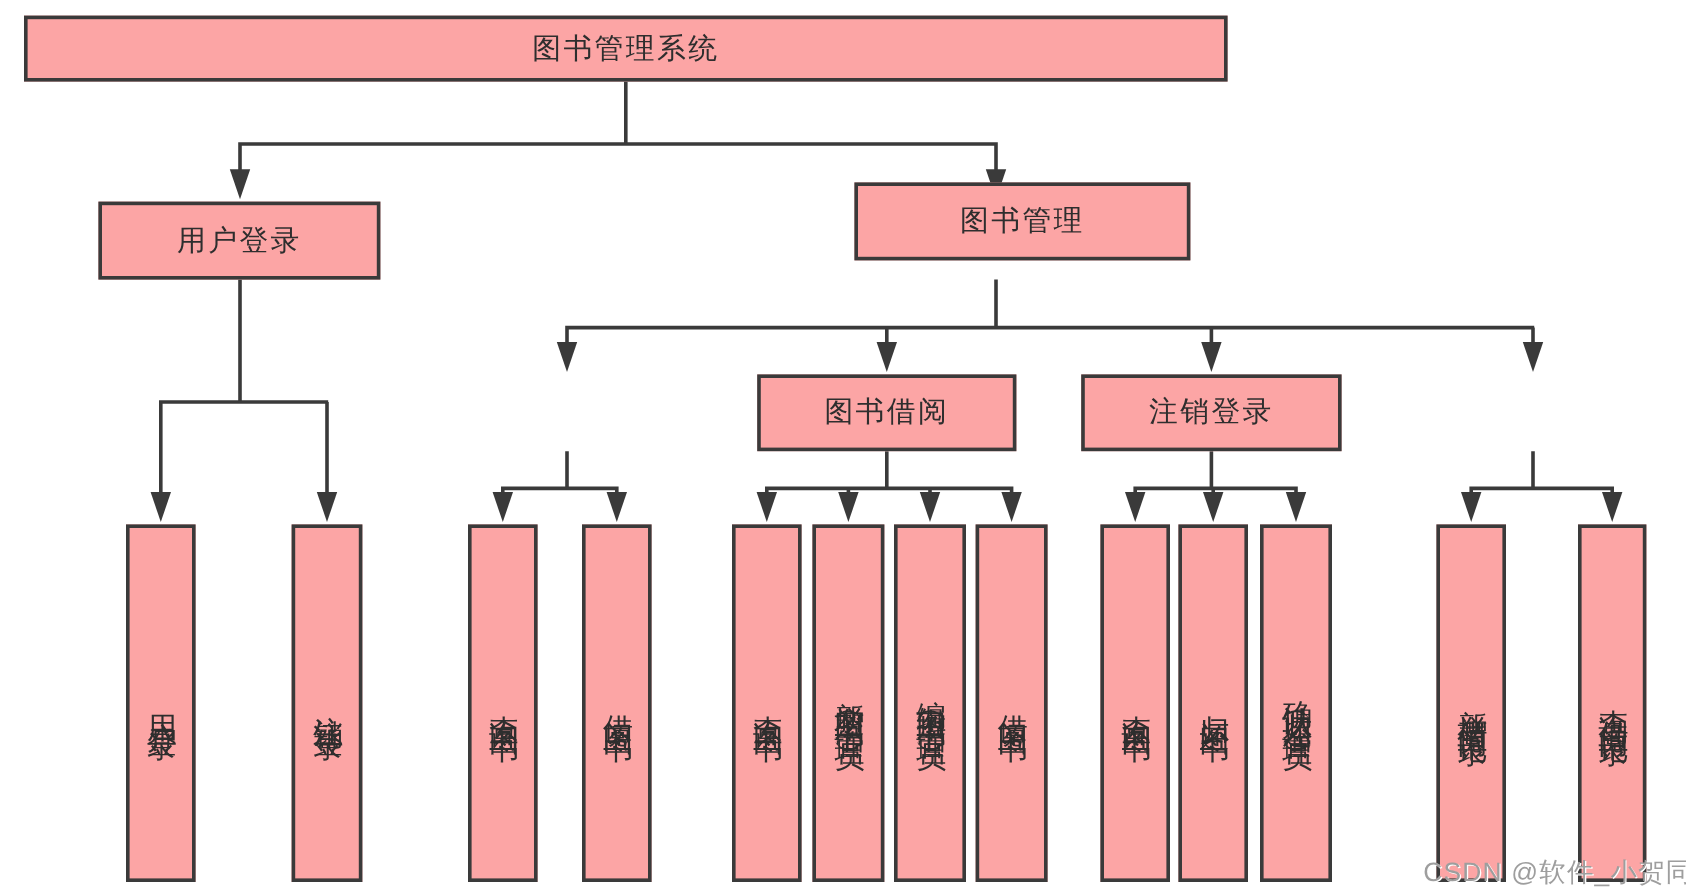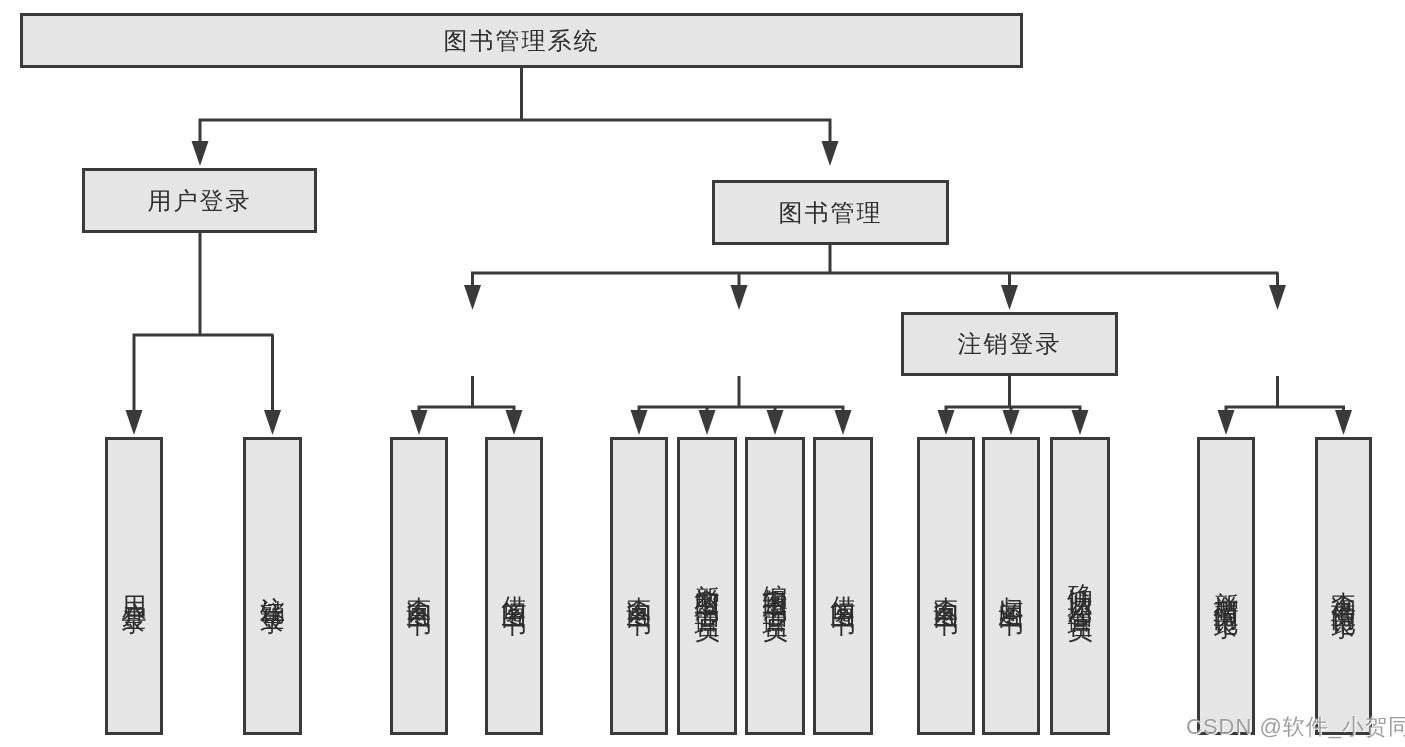--- a/index.html
+++ b/index.html
@@ -2,21 +2,21 @@
 <html><head>
 <meta charset="utf-8">
 <style>
   html,body{margin:0;padding:0;background:#ffffff;}
   .canvas{
     position:relative;width:1405px;height:747px;background:#ffffff;
     font-family:"Liberation Sans",sans-serif;overflow:hidden;
   }
   .wires{position:absolute;left:0;top:0;z-index:1;}
   .box{
-    position:absolute;box-sizing:border-box;border:3px solid #3a3a3a;background:#e5e5e5;
+    position:absolute;box-sizing:border-box;border:3px solid #3a3a3a;background:#fca5a5;
     display:flex;align-items:center;justify-content:center;color:#2e2e2e;z-index:2;
   }
   .box.h .lbl{
     font-size:24px;letter-spacing:2px;white-space:nowrap;line-height:1;
   }
   .box.v .lbl{
     writing-mode:vertical-rl;text-orientation:mixed;
     font-size:25px;letter-spacing:5px;line-height:1;white-space:nowrap;
   }
   .watermark{
@@ -63,24 +63,27 @@
     </g>
   </svg>
 
   <div class="box h" style="left:20px;top:13px;width:1003px;height:55px">
     <span class="lbl">图书管理系统</span>
   </div>
 
   <div class="box h" style="left:82px;top:168px;width:235px;height:65px">
     <span class="lbl">用户登录</span>
   </div>
-  <div class="box h" style="left:712px;top:180px;width:237px;height:65px">
+  <div class="box h" style="left:712px;top:152px;width:280px;height:65px">
     <span class="lbl">图书管理</span>
   </div>
 
+  <div class="box h" style="left:631px;top:312px;width:216px;height:64px">
+    <span class="lbl">图书借阅</span>
+  </div>
   <div class="box h" style="left:901px;top:312px;width:217px;height:64px">
     <span class="lbl">注销登录</span>
   </div>
 
   <div class="box v" style="left:105px;top:437px;width:58px;height:298px">
     <span class="lbl">用户登录</span>
   </div>
   <div class="box v" style="left:243px;top:437px;width:59px;height:298px">
     <span class="lbl">注销登录</span>
   </div>

